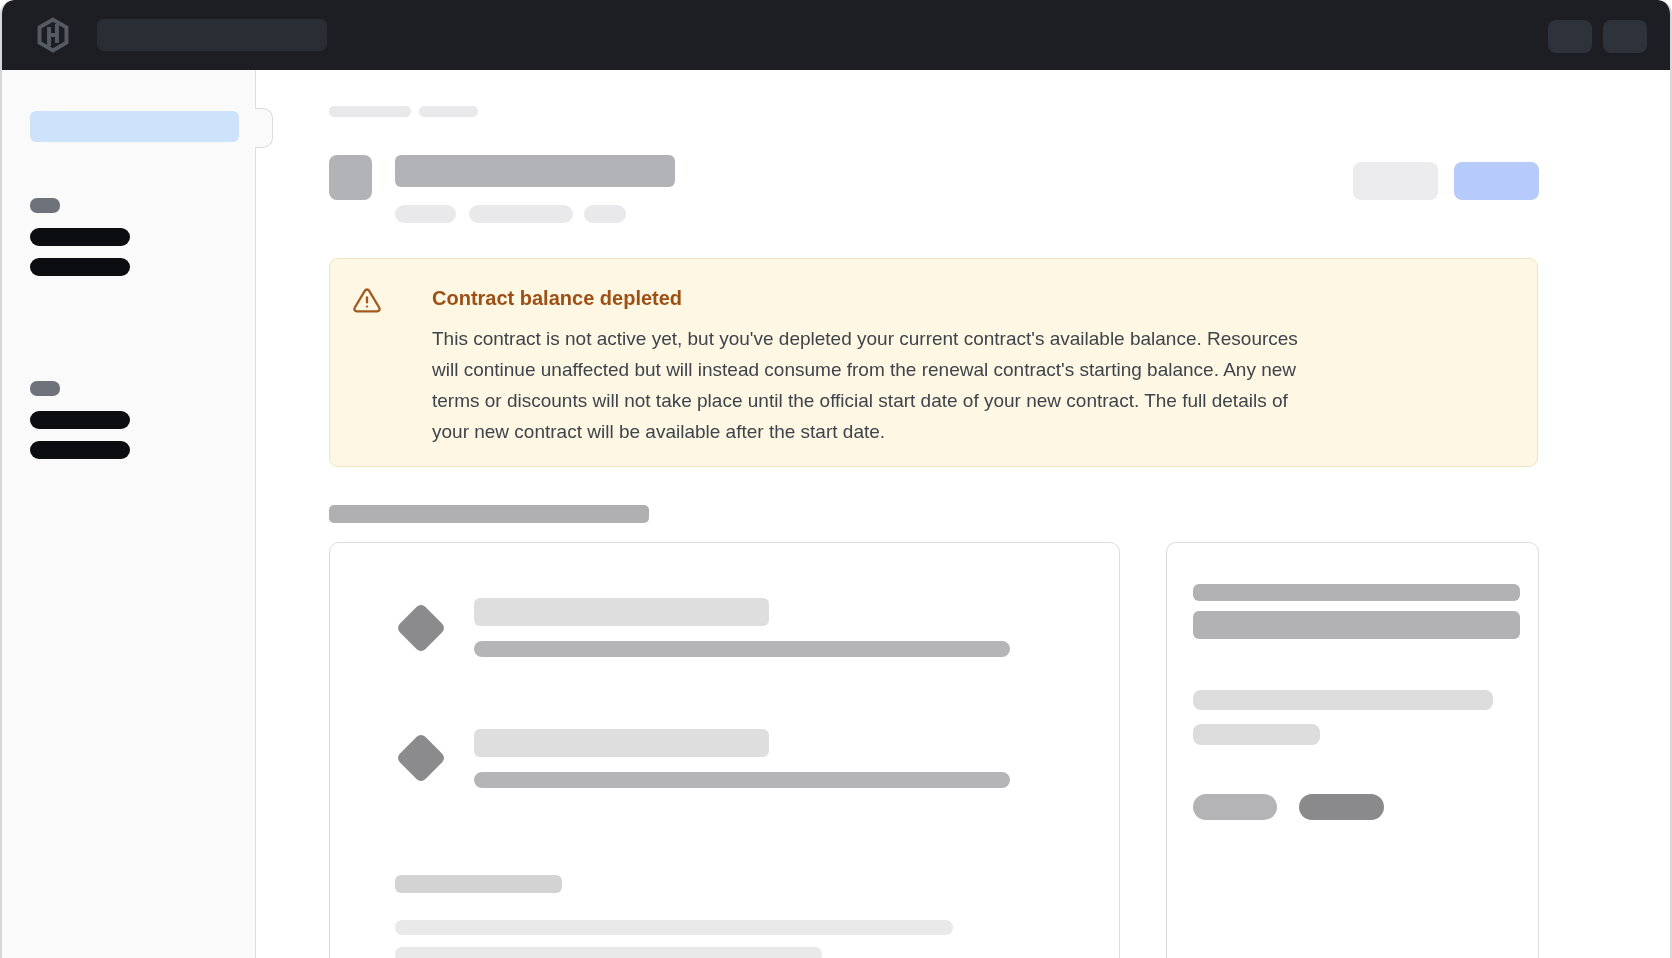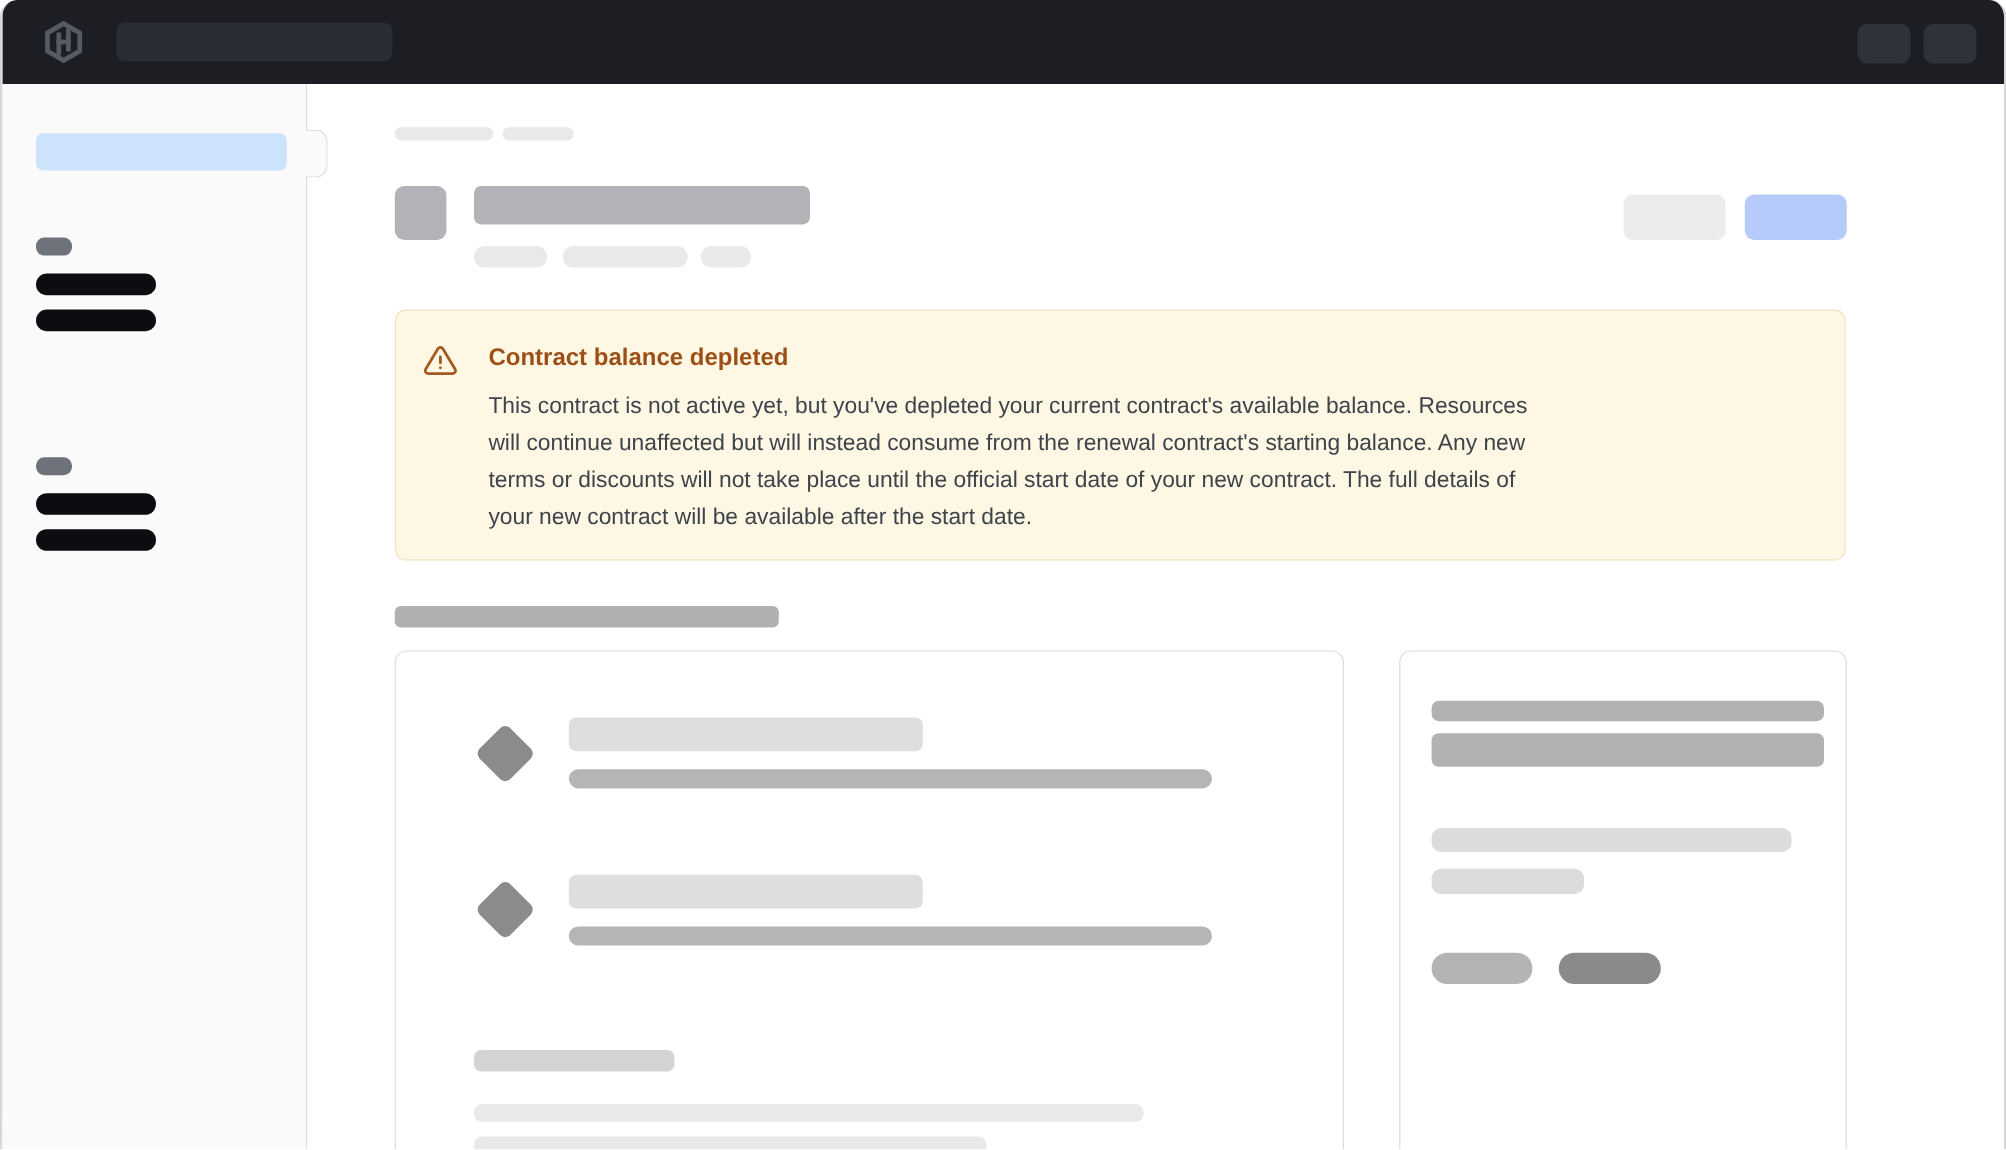--- a/index.html
+++ b/index.html
@@ -63,21 +63,21 @@
   
   .alert{
     position:absolute;left:327px;top:258px;width:1209px;height:209px;
     background:var(--warn-bg,#fdf7e3);
     border:1px solid var(--warn-border,#f0e3c0);
     border-radius:9px;
     display:flex;align-items:flex-start;
     padding:26px 30px 21px 22px;gap:25px;
   }
   .alert-icon{flex:none;width:30px;height:29px;margin-top:1px;}
-  .alert-content{flex:1;min-width:0;}
+  .alert-content{flex:1;min-width:0;margin-left:25px;}
   .alert-title{
     margin:0 0 12px 0;
     font-size:20px;line-height:26px;font-weight:700;
     color:var(--warn-title,#9d5016);
   }
   .alert-body{
     margin:0;max-width:1092px;
     font-size:19px;line-height:31px;
     color:var(--text-body,#3f444c);
     white-space:pre-line;

